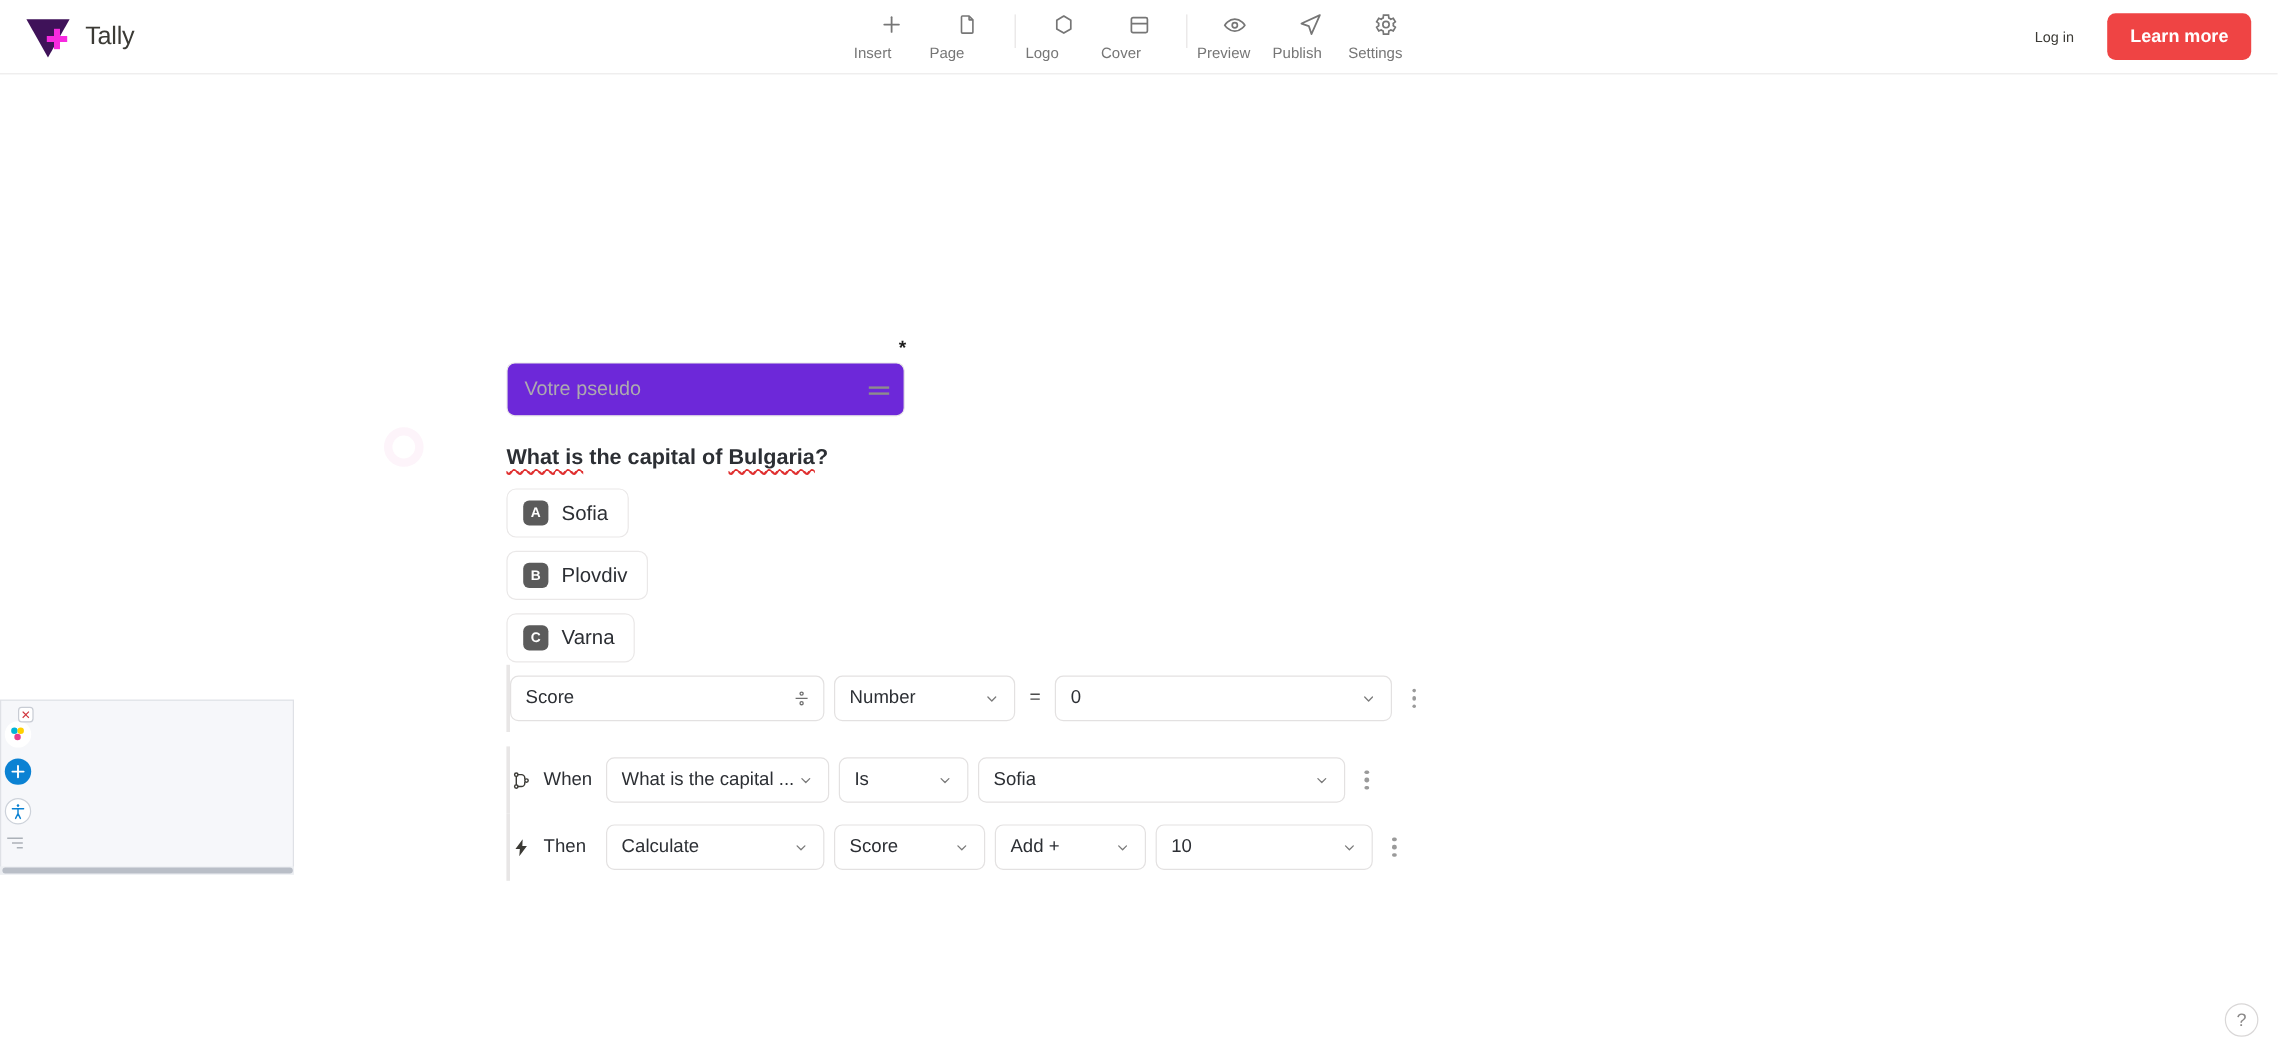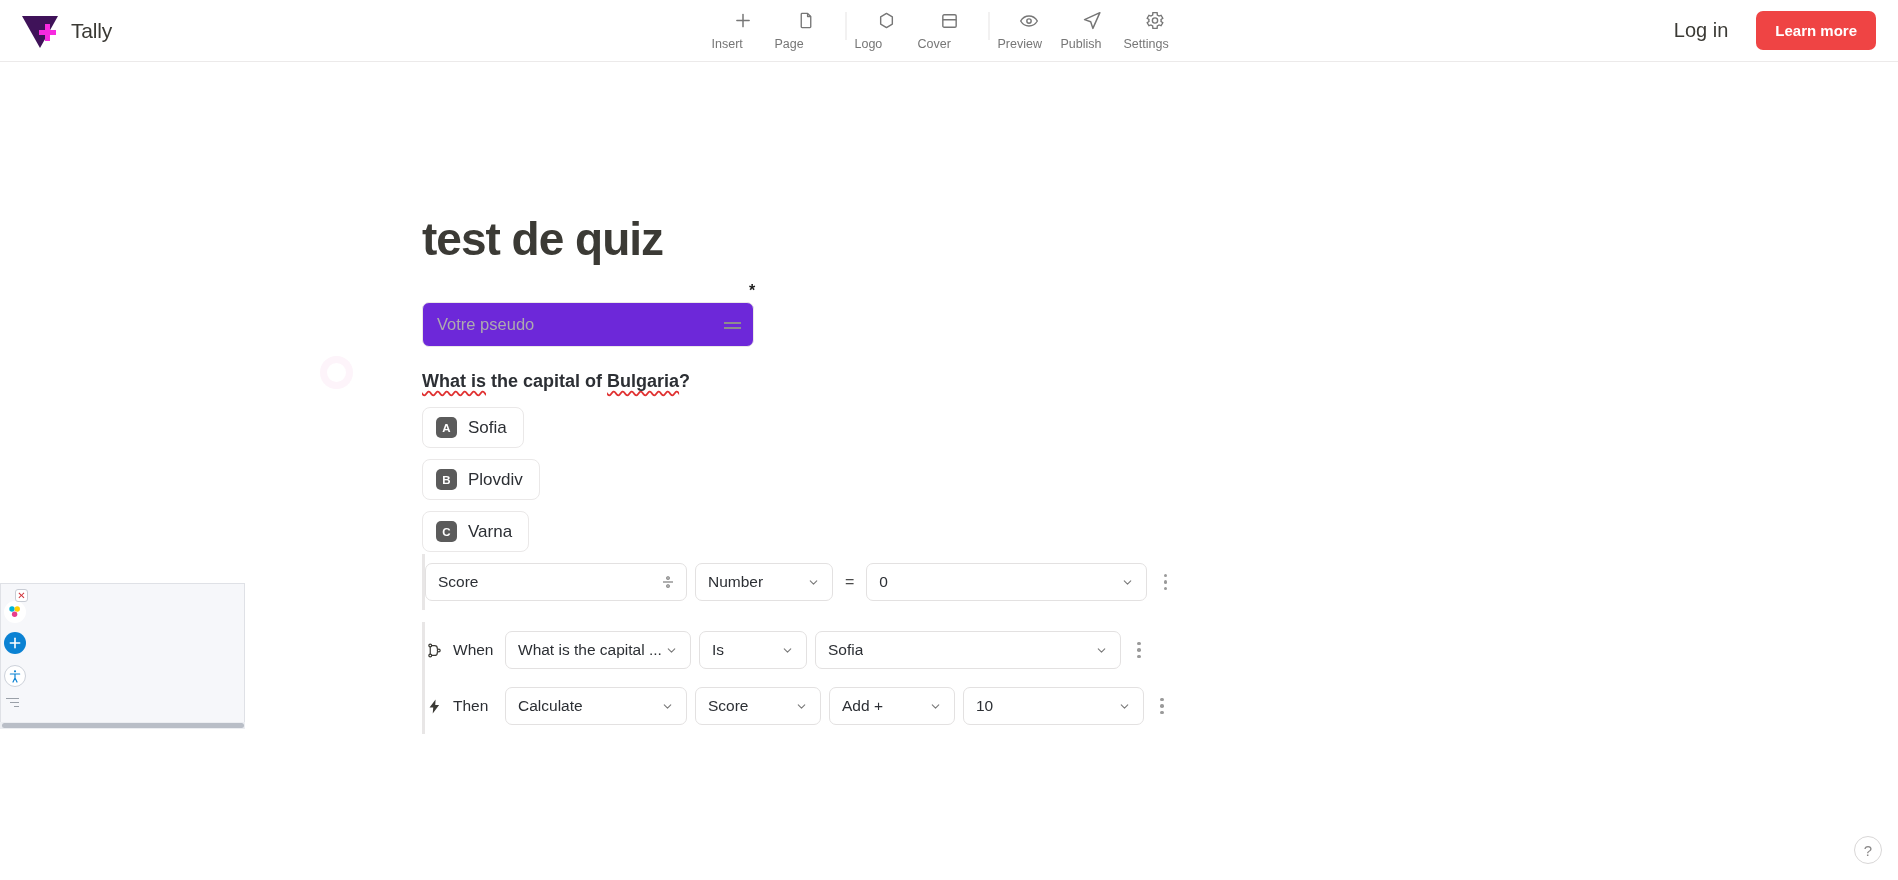--- a/index.html
+++ b/index.html
@@ -46,21 +46,21 @@
   .tool .glyph {
     height: 24px; display: flex; align-items: center; justify-content: center;
     color: #767676;
   }
   .tool .tlabel { font-size: 12.5px; color: #767676; margin-top: 4px; }
   .tool-sep { width: 1px; height: 28px; background: #e6e4e4; margin: 12px 8px 0 8px; }
 
   .right-actions {
     position: absolute; right: 22px; display: flex; align-items: center; gap: 28px;
   }
-  .login-link { font-size: 20px; color: #3b3a35; cursor: pointer; }
+  .login-link { font-size: 12px; color: #3b3a35; cursor: pointer; }
   .learn-btn {
     background: #ef4444; color: #ffffff; font-size: 15px; font-weight: bold;
     border: none; border-radius: 7px; padding: 11px 19px; cursor: pointer;
   }
 
   
   .canvas { position: absolute; top: 62px; left: 0; width: 1898px; height: 818px; }
 
   .form-title {
     position: absolute; left: 422px; top: 150px;
@@ -145,21 +145,21 @@
     align-items: center; gap: 3px; cursor: pointer;
   }
   .kebab i { width: 3.5px; height: 3.5px; border-radius: 50%; background: #9a9a9a; display: block; }
 
   .when-label, .then-label {
     font-size: 15.5px; color: #2c2f34; width: 52px; margin-left: 10px;
   }
   .lgl-icon { width: 18px; color: #3b3a35; display: flex; align-items: center; justify-content: center; }
 
   .w-score { width: 262px; }
-  .w-number { width: 138px; align-items: center; }
+  .w-number { width: 151px; align-items: center; }
   .w-zero { width: 281px; }
   .w-when-field { width: 186px; }
   .w-is { width: 108px; }
   .w-sofia { width: 306px; }
   .w-calc { width: 182px; }
   .w-scoresel { width: 126px; }
   .w-add { width: 126px; }
   .w-ten { width: 181px; }
 
   .frac-icon {
@@ -304,21 +304,20 @@
   </div>
 
   <div class="right-actions">
     <div class="login-link">Log in</div>
     <button class="learn-btn">Learn more</button>
   </div>
 </div>
 
 <div class="canvas">
 
-  <div class="form-title">test de quiz</div>
 
   <div class="ghost-circle"></div>
 
   <div class="pseudo-wrap">
     <div class="req-star">*</div>
     <div class="pseudo-field">
       <span class="ph">Votre pseudo</span>
       <span class="drag-handle"></span>
     </div>
   </div>

